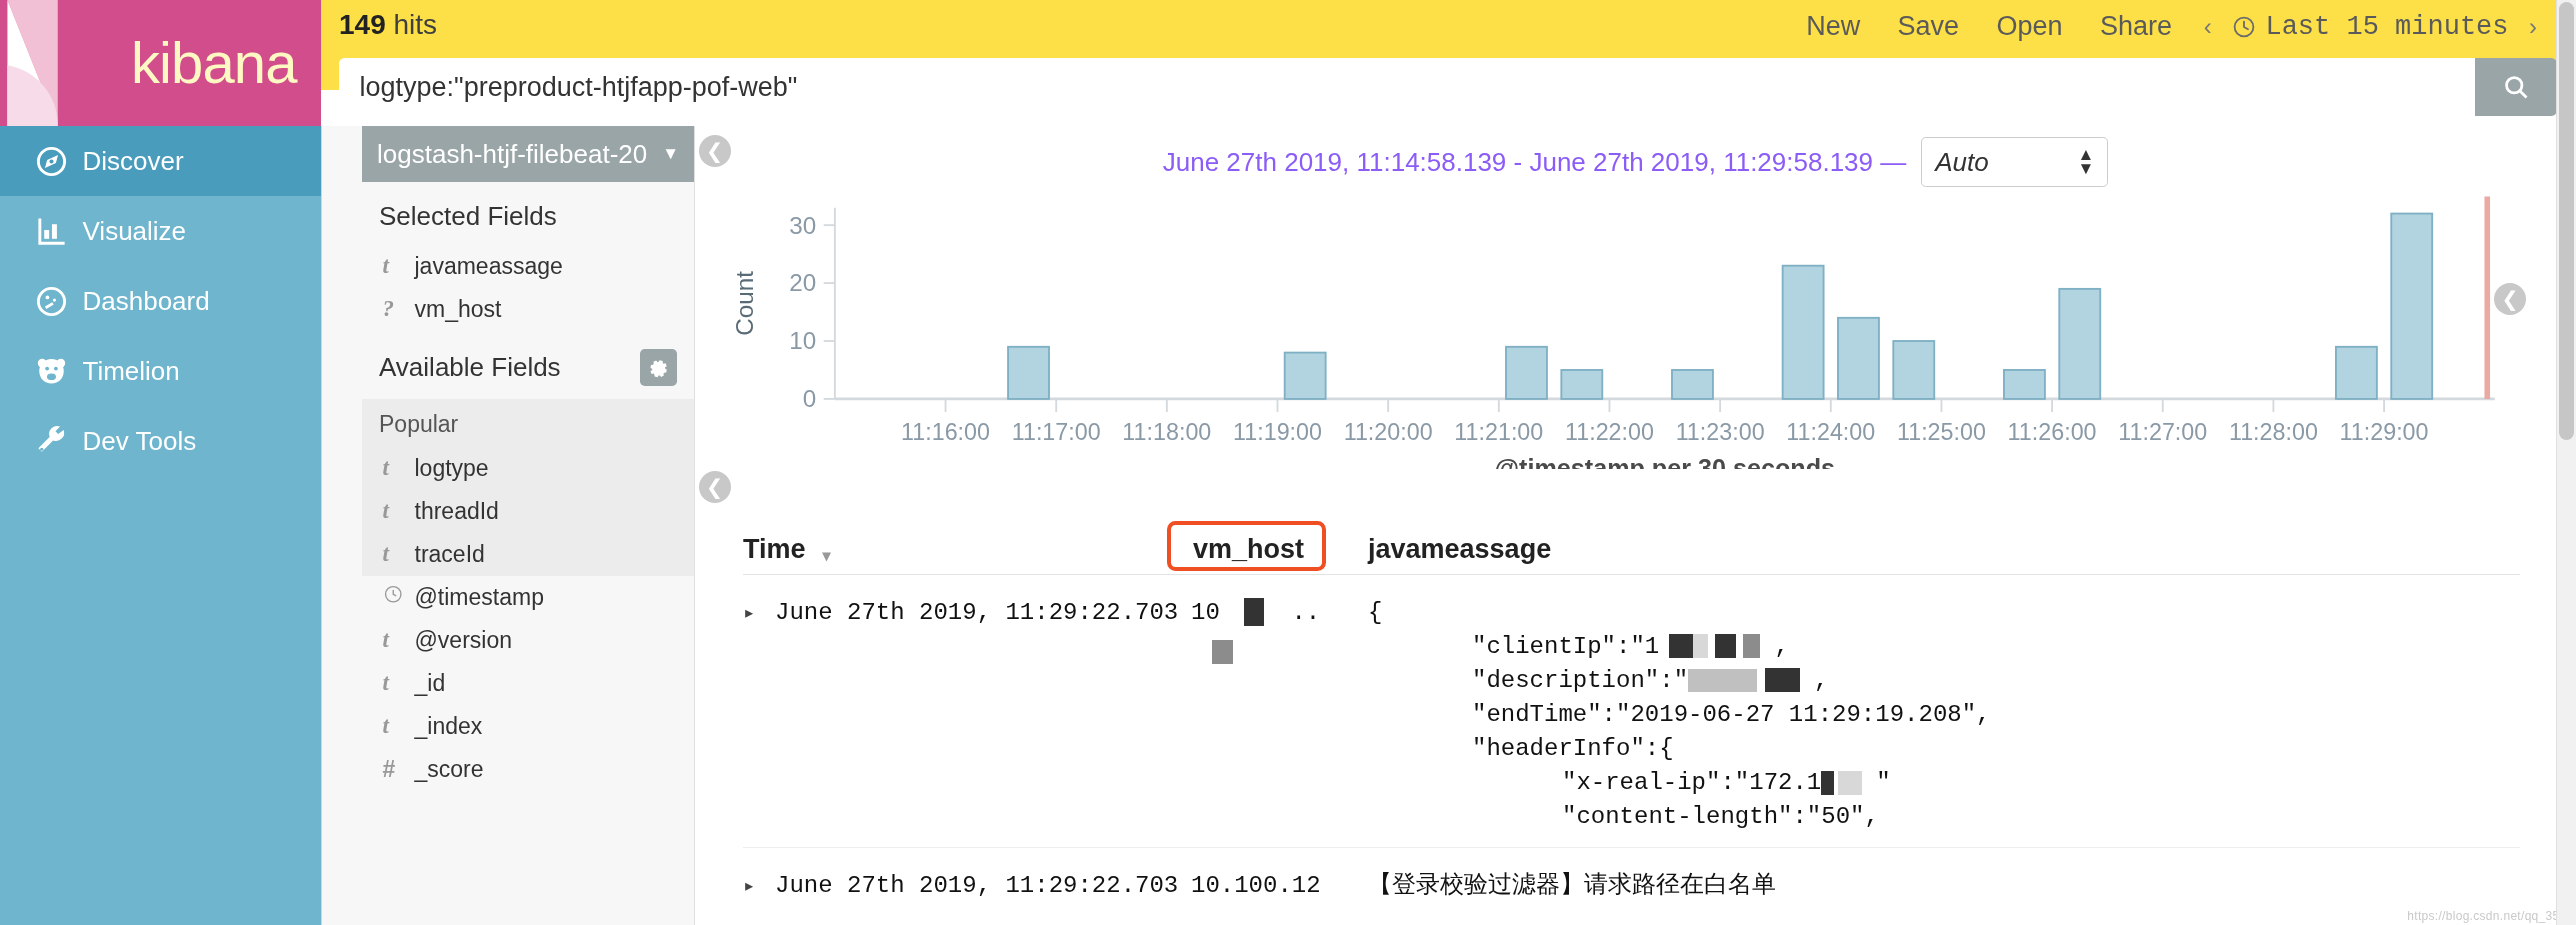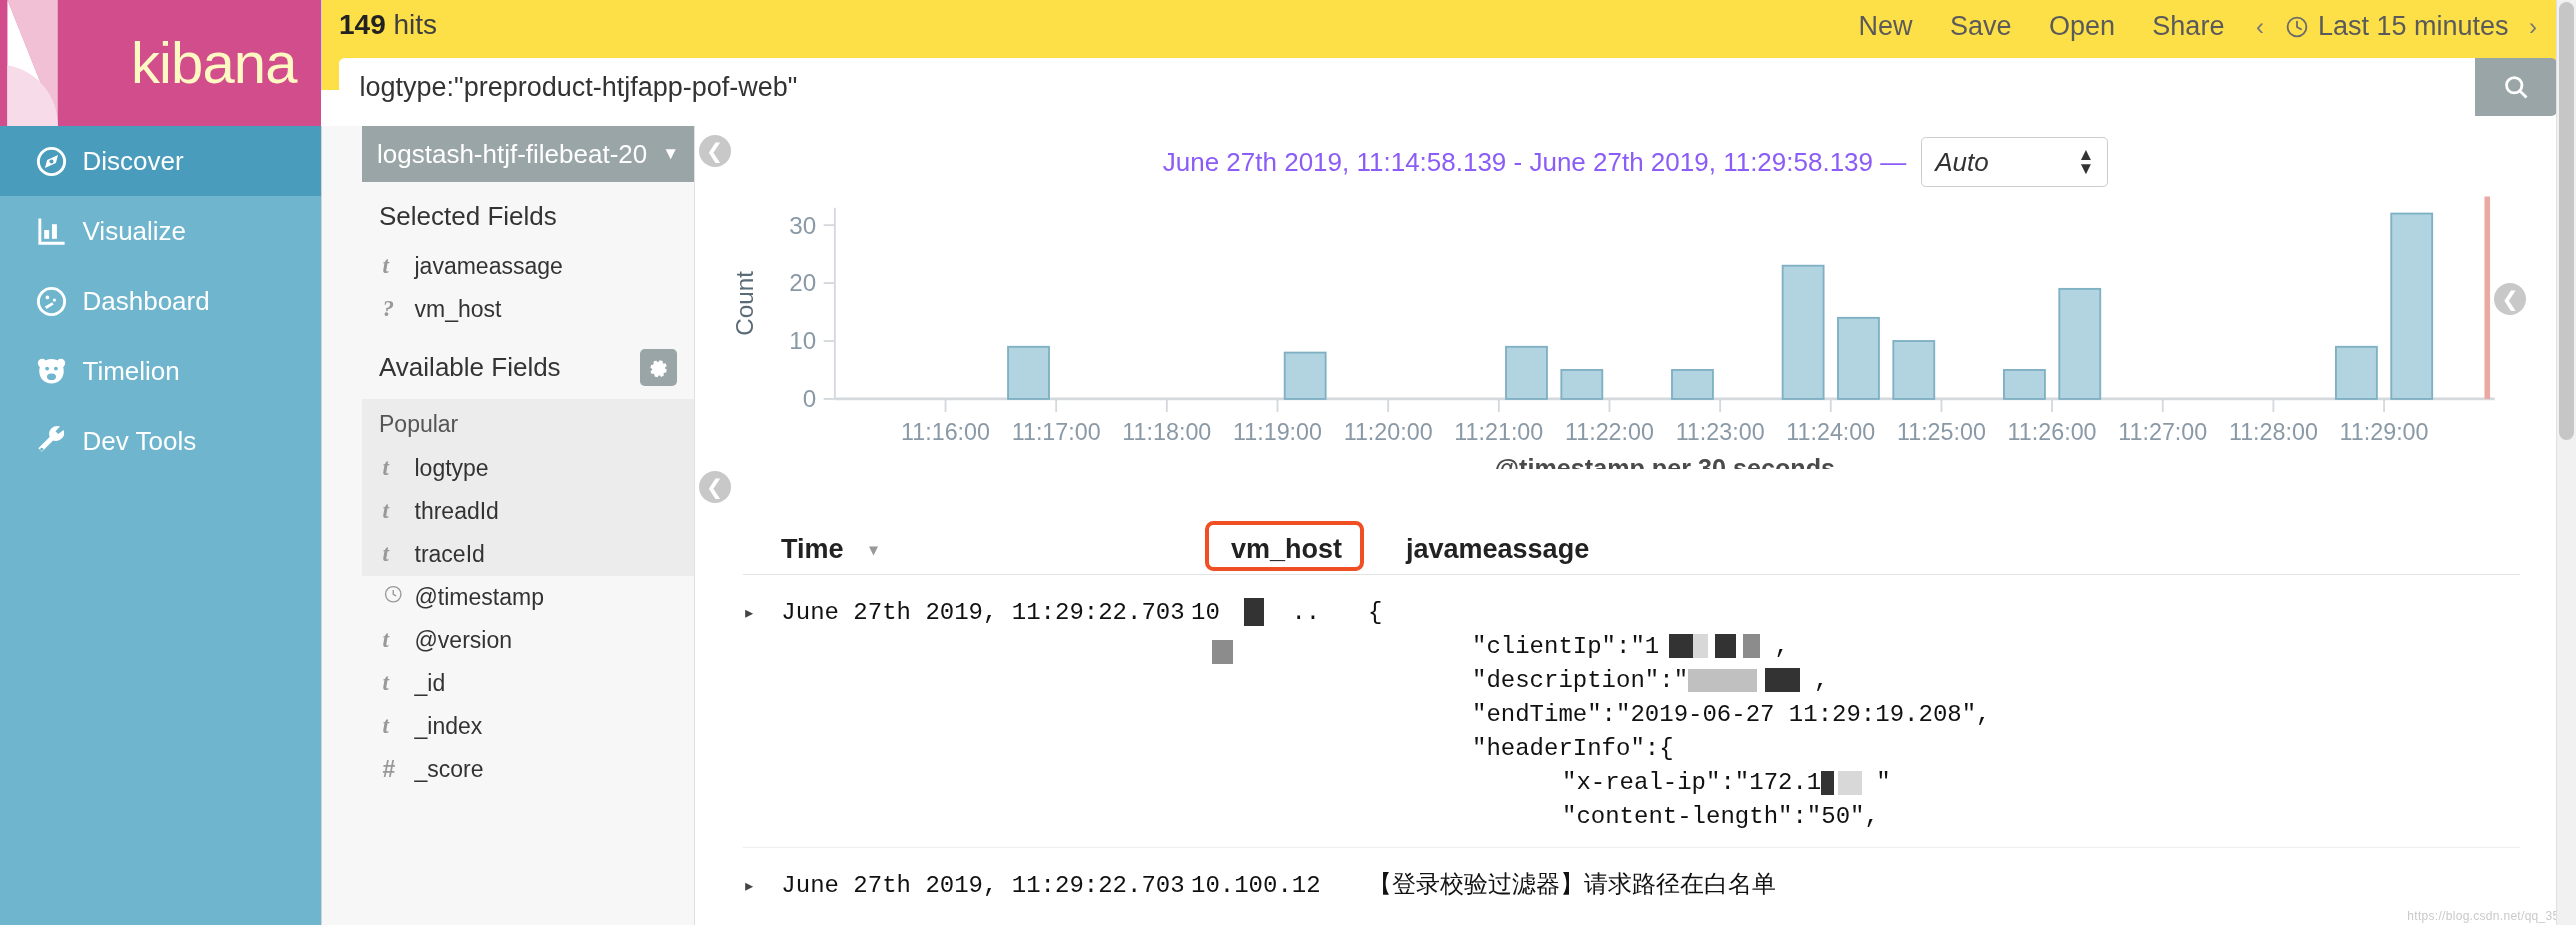--- a/index.html
+++ b/index.html
@@ -40,21 +40,21 @@
     border-left: 0.9px solid #d3d3d3;
   }
   #hits { position: absolute; left: 17px; top: 9.3px; font-size: 28px; color: #3f3f3f; }
   #hits b { font-weight: 700; color: #222; }
   #toolbar {
     position: absolute; right: 26px; top: 7.5px; display: flex; align-items: center;
     gap: 0px; font-size: 27px; color: #5a5a5a;
   }
   .tb-btn { padding: 3.7px 18.7px; cursor: pointer; white-space: nowrap; }
   .tb-chev { padding: 3.7px 13px; cursor: pointer; font-size: 24px; color: #777; }
-  .tb-time { display: flex; align-items: center; gap: 9.3px; padding: 3.7px 7.5px; cursor: pointer; }
+  .tb-time { display: flex; align-items: center; gap: 9.3px; padding: 3.7px 7.5px; cursor: pointer; font-family: Liberation Mono, monospace; }
   .clock-ico { width: 24px; height: 24px; flex: 0 0 24px; }
 
   
   #queryrow { position: absolute; left: 17px; right: 18.7px; top: 58px; height: 58px; display: flex; }
   #queryinput {
     flex: 1; height: 58px; background: #fff; border: none; border-radius: 5.6px 0 0 5.6px;
     font-size: 27px; padding: 0 20.5px; color: #333; outline: none;
     font-family: "Liberation Sans", sans-serif;
   }
   #searchbtn {
@@ -134,37 +134,37 @@
   }
   #chartfoot { position: relative; height: 41px; }
 
   
   #doctable { position: relative; margin: 0 56px 0 48px; }
   #dt-head {
     display: flex; align-items: flex-end; height: 65px;
     border-bottom: 1.9px solid #e3e3e3; font-size: 27px; font-weight: 700; color: #222;
   }
   .dt-th { padding-bottom: 9.3px; }
-  .th-time { width: 448px; flex: 0 0 448px; display: flex; align-items: center; gap: 26px; margin-left: 38px; }
+  .th-time { width: 448px; flex: 0 0 448px; display: flex; align-items: flex-end; gap: 17px; }
   .th-time .sortcaret { font-size: 16px; color: #999; }
   .th-vm { width: 177px; flex: 0 0 177px; position: relative; }
   .th-vm .hl-box {
     position: absolute; left: -24px; top: -13px; width: 159px; height: 50px;
     border: 4.7px solid #f04e23; border-radius: 8.4px;
   }
   .th-vm .th-vm-label { position: relative; padding-left: 1.9px; }
   .th-js { flex: 1; }
 
   .dt-row {
     display: flex; font-family: "Liberation Mono", monospace; font-size: 24px;
     color: #111; padding-top: 20.5px; line-height: 1.42;
   }
   .dt-row + .dt-row { border-top: 1.9px solid #eee; margin-top: 13px; }
   .rowcaret { width: 32px; flex: 0 0 32px; color: #444; font-size: 20.5px; padding-top: 3.7px; cursor: pointer; }
-  .cell-time { width: 416px; flex: 0 0 416px; white-space: nowrap; text-align: center; }
+  .cell-time { width: 416px; flex: 0 0 416px; white-space: nowrap; }
   .cell-vm { width: 177px; flex: 0 0 177px; position: relative; }
   .cell-js { flex: 1; position: relative; }
   .redact { display: inline-block; background: #333; vertical-align: middle; }
   .redact.light { background: #8c8c8c; }
   .redact.vlight { background: #d8d8d8; }
   .json-ind { padding-left: 104px; }
   .json-ind2 { padding-left: 194px; }
 
   #watermark {
     position: absolute; right: 5.6px; bottom: 1.9px; font-size: 12px; color: #c9c9c9;

